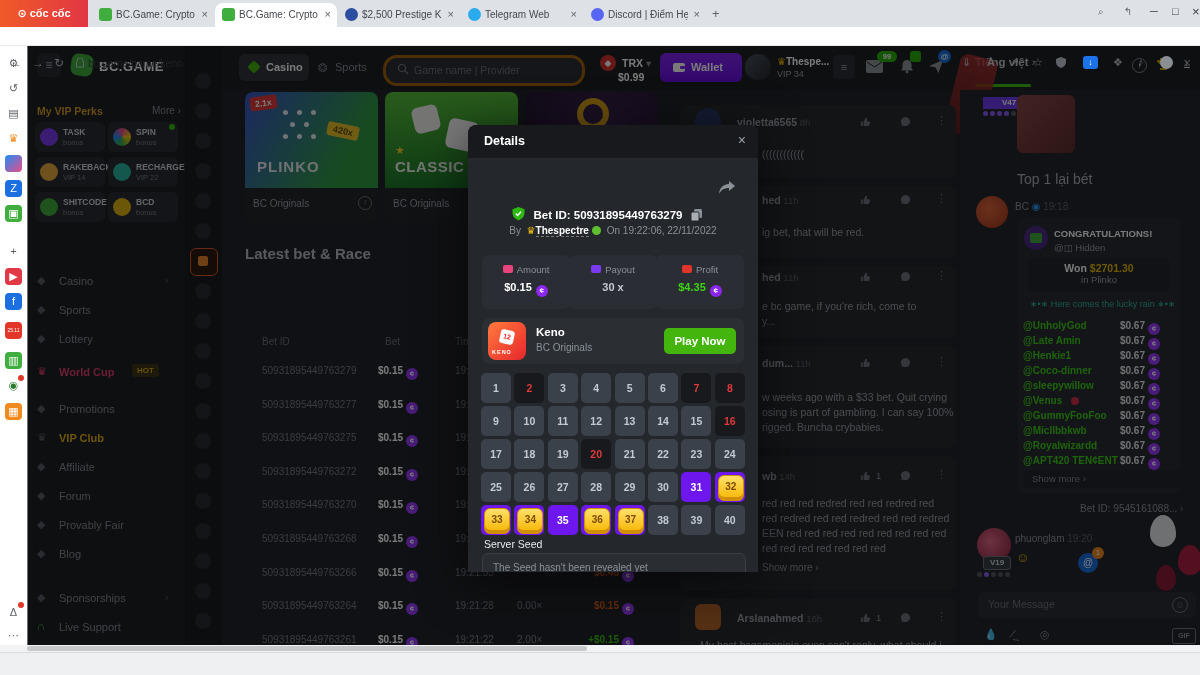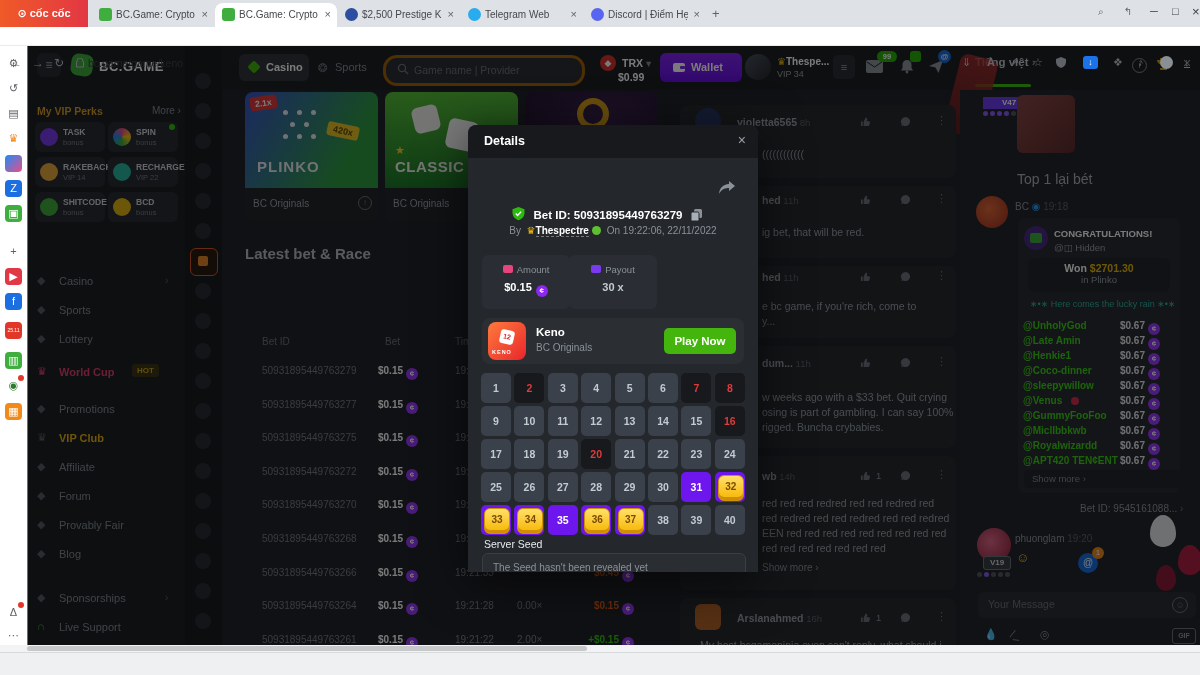--- a/index.html
+++ b/index.html
@@ -499,20 +499,24 @@
       <span class="abs" style="left:10px;top:8px;font-size:10px;color:#8b9198;">The Seed hasn't been revealed yet</span>
     </div>
   <div class="abs statbox" style="left: 14px;">
         <div class="statlabel"><span style="display:inline-block;width:10px;height:8px;border-radius:2px;background:#e5447d;margin-right:4px;"></span><span>Amount</span></div>
         <div class="statval">$0.15<span class="coin" style="background: rgb(139, 39, 240); margin-left: 4px;">¢</span></div>
       </div>
       <div class="abs statbox" style="left: 101px;">
         <div class="statlabel"><span style="display:inline-block;width:10px;height:8px;border-radius:2px;background:#7a3bf0;margin-right:4px;"></span><span>Payout</span></div>
         <div class="statval" style="color: rgb(195, 202, 212);">30 x</div>
       </div>
+      <div class="abs statbox" style="left: 188px;">
+        <div class="statlabel"><span style="display:inline-block;width:10px;height:8px;border-radius:2px;background:#e0352b;margin-right:4px;"></span><span>Profit</span></div>
+        <div class="statval" style="color: rgb(62, 211, 18);">$4.35<span class="coin" style="background: rgb(139, 39, 240); margin-left: 4px;">¢</span></div>
+      </div>
       <div class="abs ktile k-def" style="left: 13px; top: 248px;">1</div>
       <div class="abs ktile k-drawn" style="left: 46.4px; top: 248px;">2</div>
       <div class="abs ktile k-def" style="left: 79.8px; top: 248px;">3</div>
       <div class="abs ktile k-def" style="left: 113.2px; top: 248px;">4</div>
       <div class="abs ktile k-def" style="left: 146.6px; top: 248px;">5</div>
       <div class="abs ktile k-def" style="left: 180px; top: 248px;">6</div>
       <div class="abs ktile k-drawn" style="left: 213.4px; top: 248px;">7</div>
       <div class="abs ktile k-drawn" style="left: 246.8px; top: 248px;">8</div>
       <div class="abs ktile k-def" style="left: 13px; top: 281px;">9</div>
       <div class="abs ktile k-def" style="left: 46.4px; top: 281px;">10</div>

